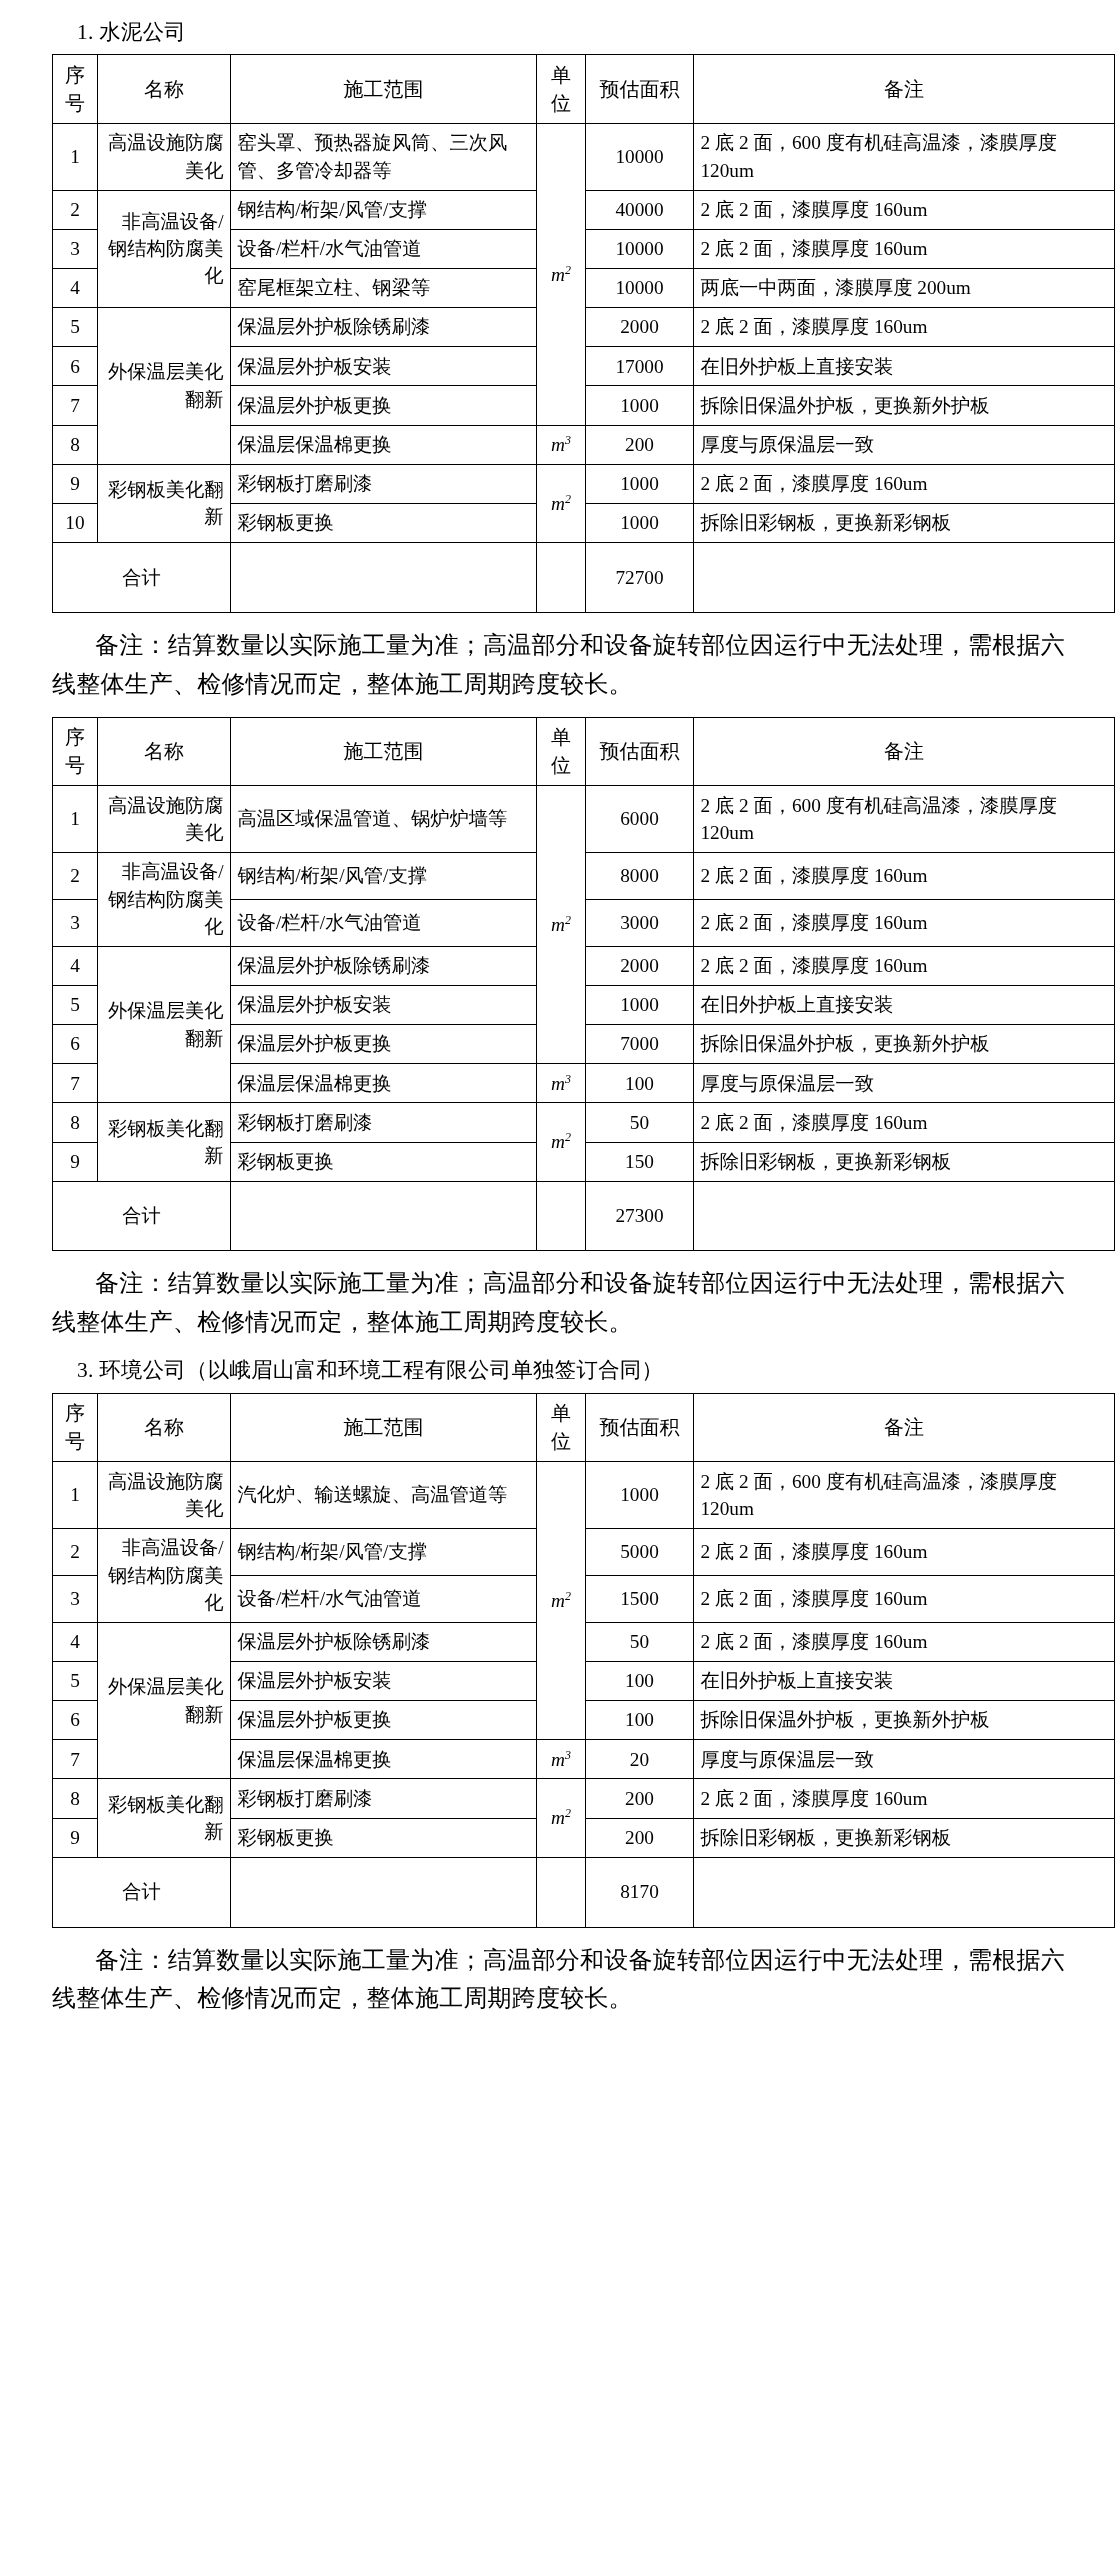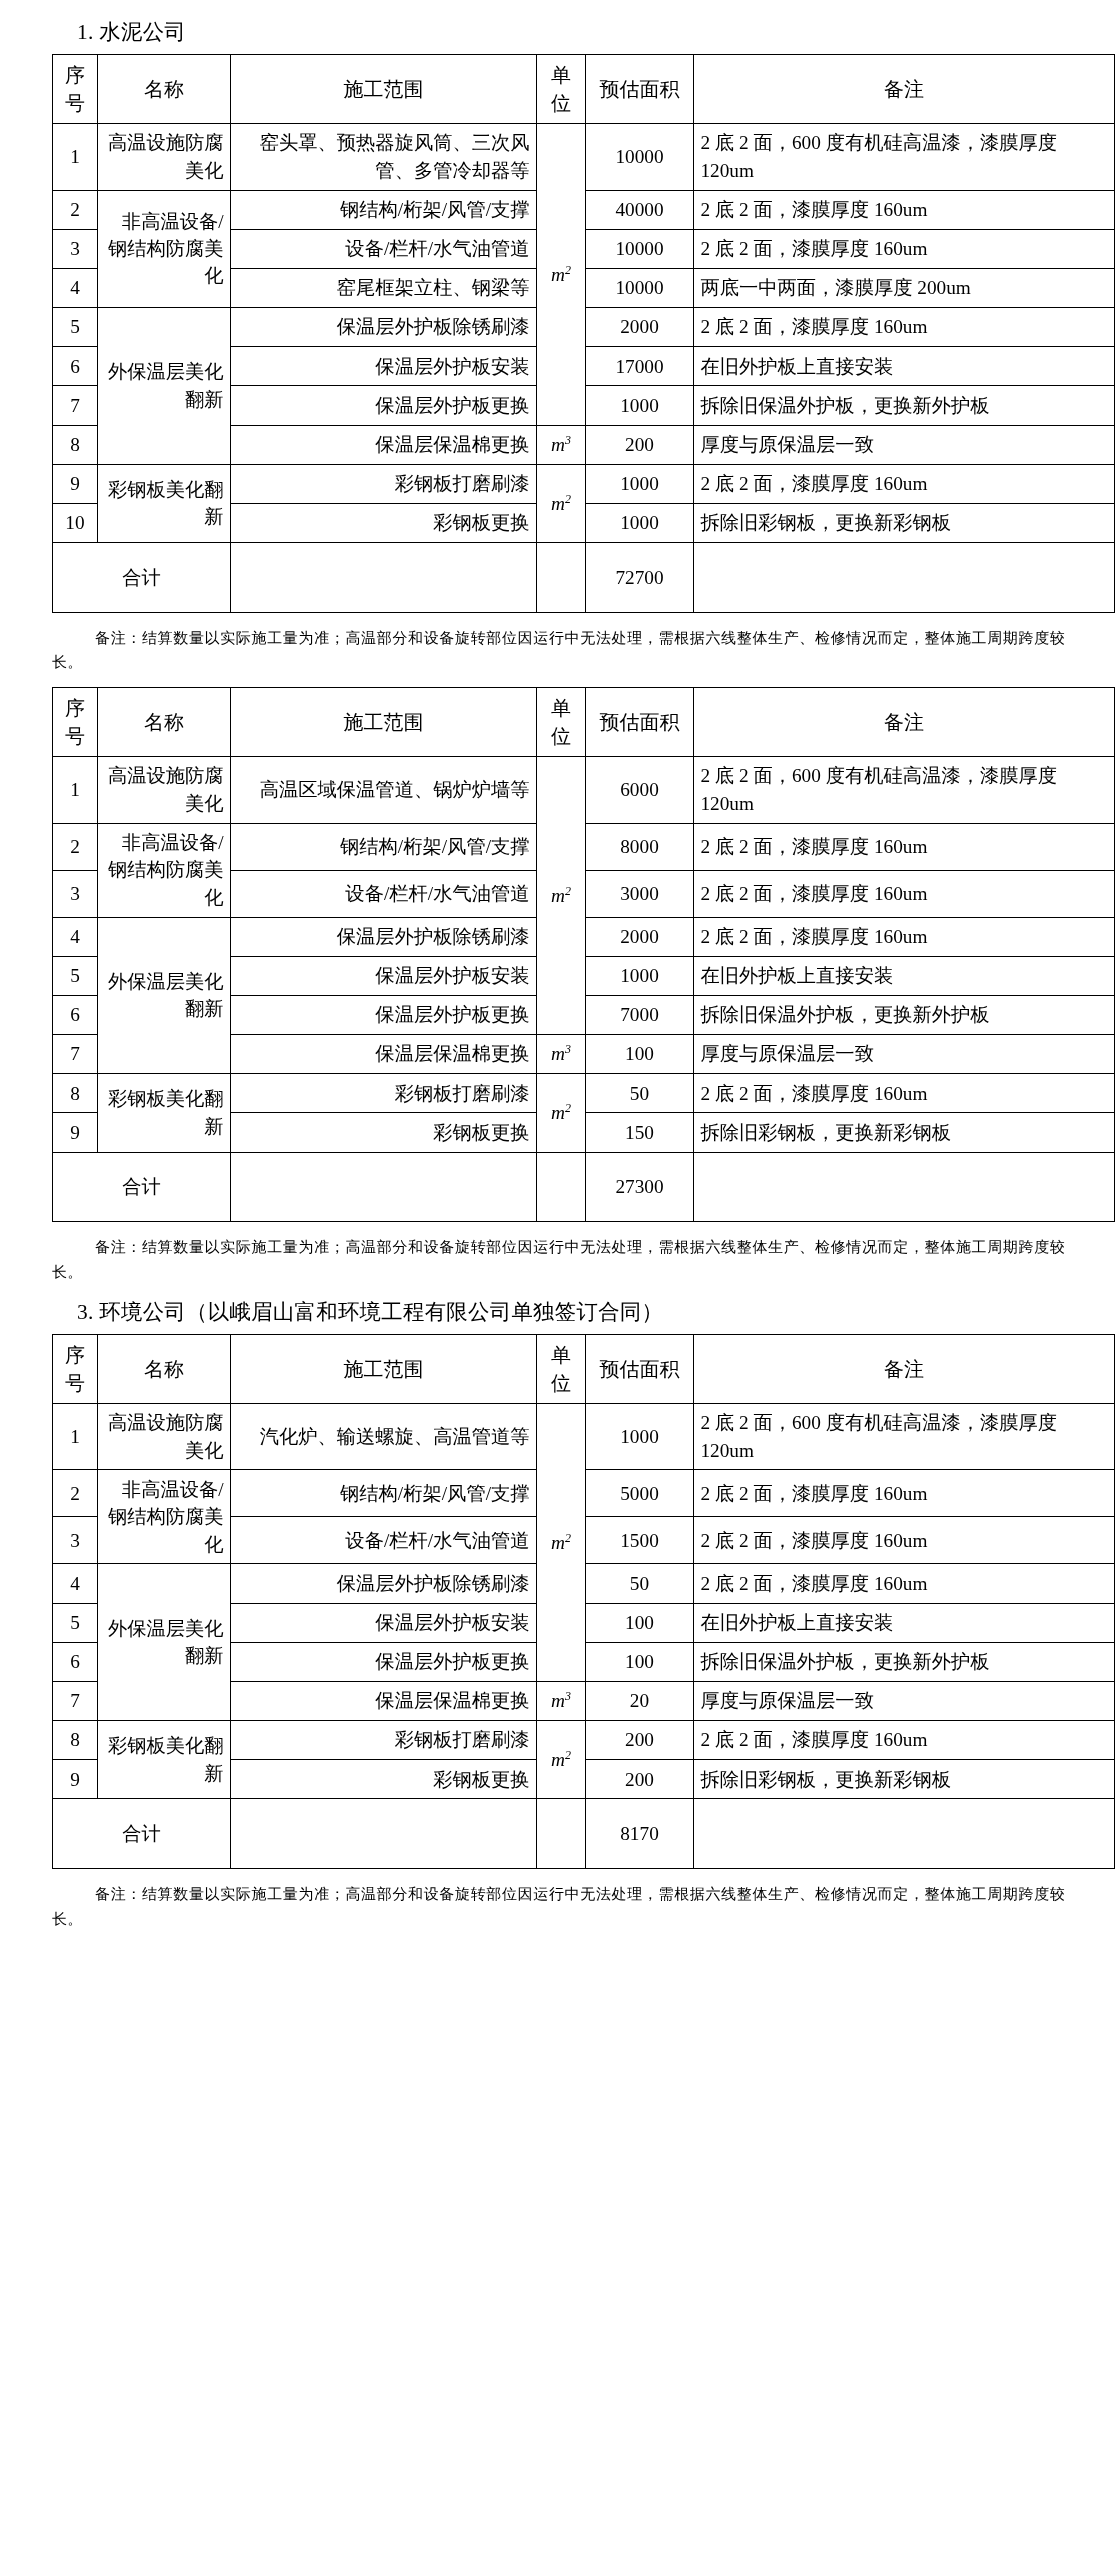--- a/index.html
+++ b/index.html
@@ -49,29 +49,29 @@
     font-size: 20px;
   }
   .c-idx   { width: 45px;  text-align: center; }
   .c-name  { width: 133px; text-align: center; }
   .c-scope { width: 306px; text-align: left; }
   .c-unit  { width: 49px;  text-align: center; }
   .c-area  { width: 108px; text-align: center; }
   .c-note  { width: 421px; text-align: left; }
   td.idx   { text-align: center; }
   td.name  { text-align: right; }
-  td.scope { text-align: right; font-family: Liberation Serif, serif; }
+  td.scope { text-align: left; font-family: Liberation Serif, serif; }
   td.unit  { text-align: center; font-family: "Liberation Serif", "DejaVu Serif", serif; font-style: italic; }
   td.area  { text-align: center; }
   td.note  { text-align: left; }
   td.total-label { text-align: center; }
   tr.total-row td { height: 58px; }
   .unit-cell sup { font-size: 0.62em; vertical-align: super; }
   .note-para {
-    font-size: 15px;
+    font-size: 24px;
     line-height: 1.62;
     margin: 13px 0 13px 0;
     text-indent: 43px;
     text-align: justify;
     padding: 0 26px 0 26px;
     letter-spacing: 0.2px;
   }
 </style>
 </head>
 <body>

